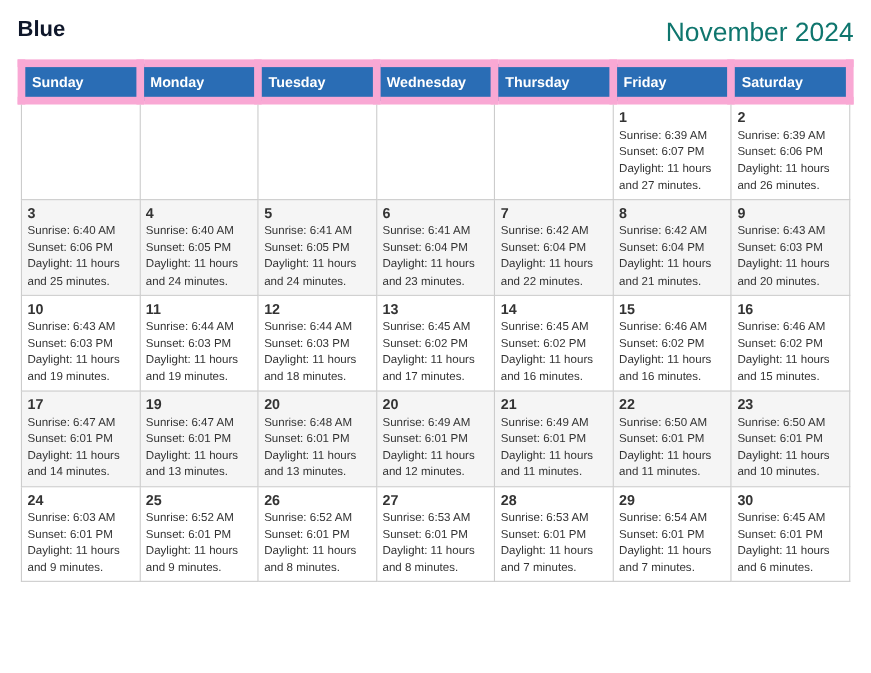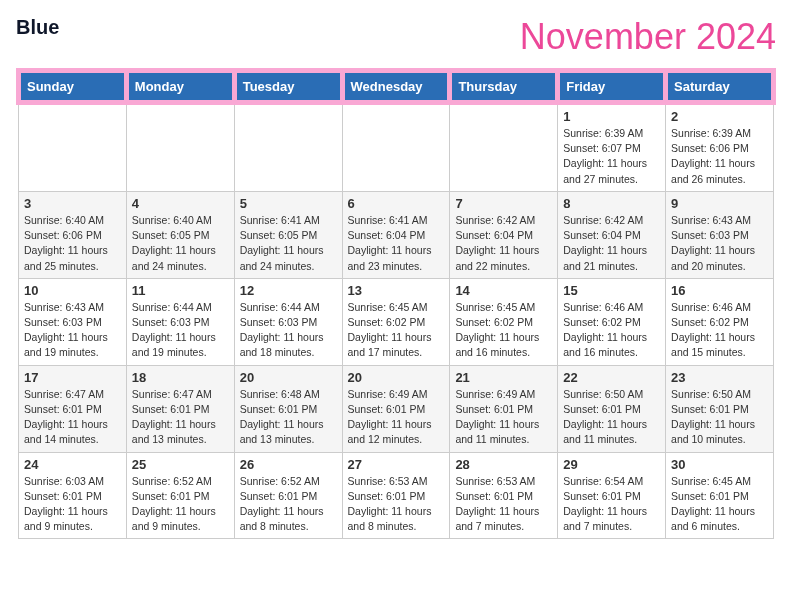--- a/index.html
+++ b/index.html
@@ -40,40 +40,40 @@
       height: 0;
       border-left: 10px solid transparent;
       border-bottom: 16px solid #1a6bbf;
       margin-left: 2px;
       display: inline-block;
     }
     .title-section {
       text-align: right;
     }
     .month-title {
-      font-size: 36px;
-      color: #ec4899;
+      font-size: 24px;
+      color: #0f766e;
       font-weight: normal;
     }
     .subtitle {
       font-size: 15px;
       color: #555;
     }
     .calendar {
       width: 100%;
       border-collapse: collapse;
     }
     .calendar th {
       background: #2a6db5;
       color: #fff;
       padding: 6px 6px;
       text-align: left;
       font-size: 13px;
       font-weight: bold;
-      border: 5px solid #f9a8d4;
+      border: 7px solid #f9a8d4;
     }
     .calendar td {
       border: 1px solid #ccc;
       vertical-align: top;
       padding: 4px 5px;
       width: calc(100%/7);
       min-height: 80px;
       font-size: 11px;
       color: #333;
       background: #fff;
@@ -249,21 +249,21 @@
       </tr>
       <tr>
         <td>
           <span class="day-number">17</span>
           <div class="day-info" style="white-space: pre-line;">Sunrise: 6:47 AM
 Sunset: 6:01 PM
 Daylight: 11 hours
 and 14 minutes.</div>
         </td>
         <td>
-          <span class="day-number">18</span>
+          <span class="day-number">19</span>
           <div class="day-info" style="white-space: pre-line;">Sunrise: 6:47 AM
 Sunset: 6:01 PM
 Daylight: 11 hours
 and 13 minutes.</div>
         </td>
         <td>
           <span class="day-number">20</span>
           <div class="day-info" style="white-space: pre-line;">Sunrise: 6:48 AM
 Sunset: 6:01 PM
 Daylight: 11 hours

